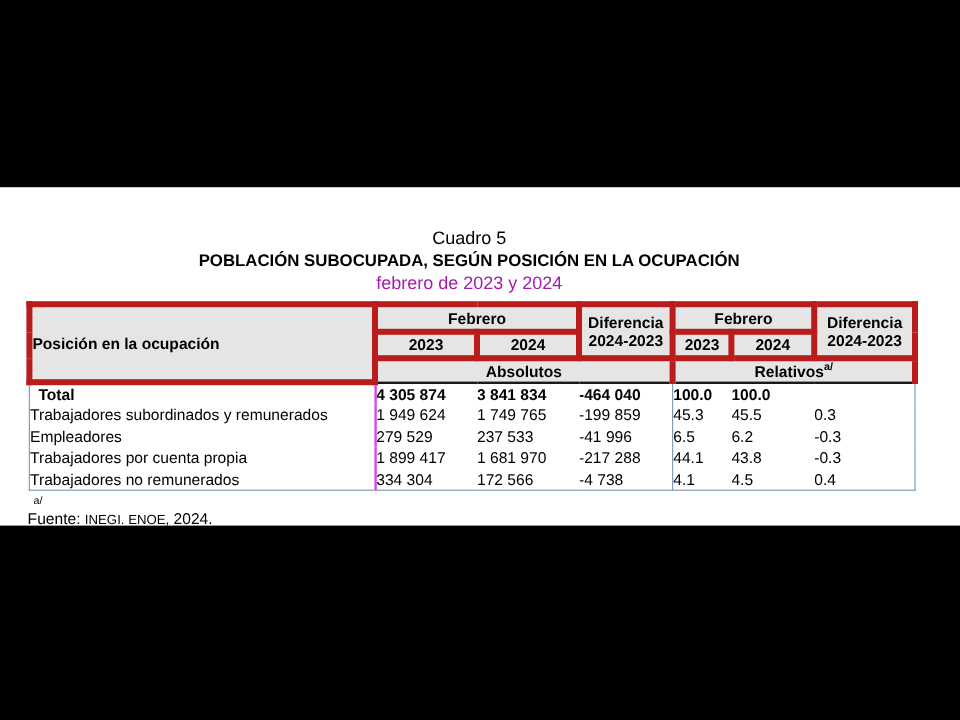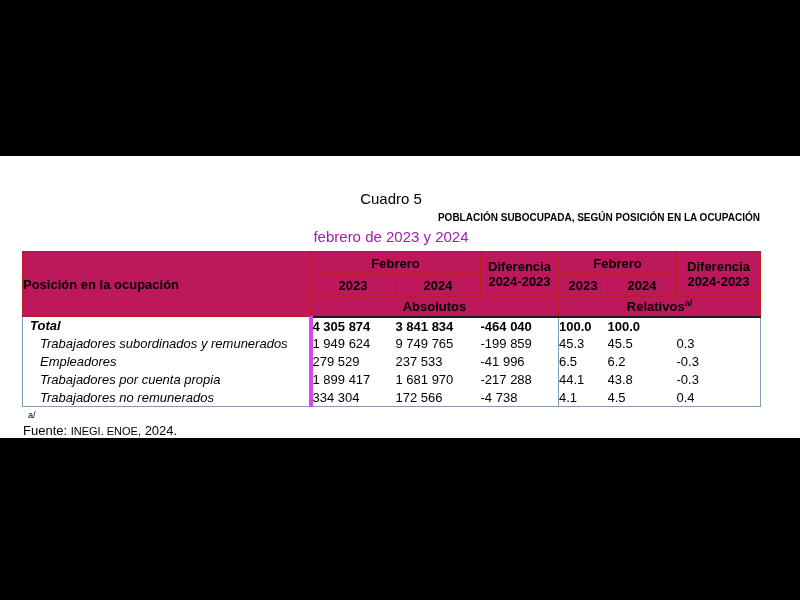--- a/index.html
+++ b/index.html
@@ -26,33 +26,33 @@
   }
   .content {
     margin-left: 22px;
     width: 738px;
   }
   .titles {
     padding-top: 33px;
     text-align: center;
   }
   .title-line1 { font-size: 15px; line-height: 19px; color: #000; }
-  .title-line2 { font-size: 10px; line-height: 19px; font-weight: bold; color: #000; text-align: right; }
+  .title-line2 { font-size: 14px; line-height: 19px; font-weight: bold; color: #000; }
   .title-line3 { font-size: 15px; line-height: 19px; color: #a21caf; }
 
   table.datatable {
     margin-top: 5px;
     border-collapse: collapse;
     table-layout: fixed;
     width: 738px;
     font-size: 13px;
   }
   table.datatable th {
-    background: #be185d;
-    border: 1px solid #b91c1c;
+    background: #e5e5e5;
+    border: 5px solid #b91c1c;
     font-weight: bold;
     padding: 0;
     font-size: 13px;
     line-height: 15px;
   }
   th.poslabel {
     text-align: left;
     padding-left: 8px;
     border-bottom: 2px solid #1a1a1a;
   }
@@ -64,26 +64,25 @@
   tbody td {
     background: #ffffff;
     border: none;
     padding: 0;
     font-size: 13px;
     white-space: nowrap;
     overflow: hidden;
   }
   td.c1 {
     border-left: 1px solid #7f9cb9;
-    border-right: 4px solid #d946ef;
+    border-right: 2px solid #d946ef;
     text-align: left;
     padding-left: 7px;
-    font-style: italic;
-  }
-  tr.subrow td.c1 { padding-left: 17px; }
+  }
+  tr.subrow td.c1 { padding-left: 0; }
   td.num { text-align: left; }
   td.c2 { padding-right: 6px; }
   td.c3 { padding-right: 6px; }
   td.c4 { padding-right: 10px; border-right: 1px solid #7f9cb9; }
   td.c5 { padding-right: 8px; }
   td.c6 { padding-right: 14px; }
   td.c7 { padding-right: 18px; border-right: 1px solid #7f9cb9; }
   tbody tr.lastrow td { border-bottom: 1px solid #7f9cb9; }
   tr.totalrow td { font-weight: bold; }
   sup.fnmark { font-size: 9px; vertical-align: super; line-height: 0; }
@@ -152,21 +151,21 @@
             <td class="num c2">4 305 874</td>
             <td class="num c3">3 841 834</td>
             <td class="num c4">-464 040</td>
             <td class="num c5">100.0</td>
             <td class="num c6">100.0</td>
             <td class="num c7"></td>
           </tr>
           <tr class="subrow">
             <td class="c1">Trabajadores subordinados y remunerados</td>
             <td class="num c2">1 949 624</td>
-            <td class="num c3">9 749 765</td>
+            <td class="num c3">1 749 765</td>
             <td class="num c4">-199 859</td>
             <td class="num c5">45.3</td>
             <td class="num c6">45.5</td>
             <td class="num c7">0.3</td>
           </tr>
           <tr class="subrow">
             <td class="c1">Empleadores</td>
             <td class="num c2">279 529</td>
             <td class="num c3">237 533</td>
             <td class="num c4">-41 996</td>

